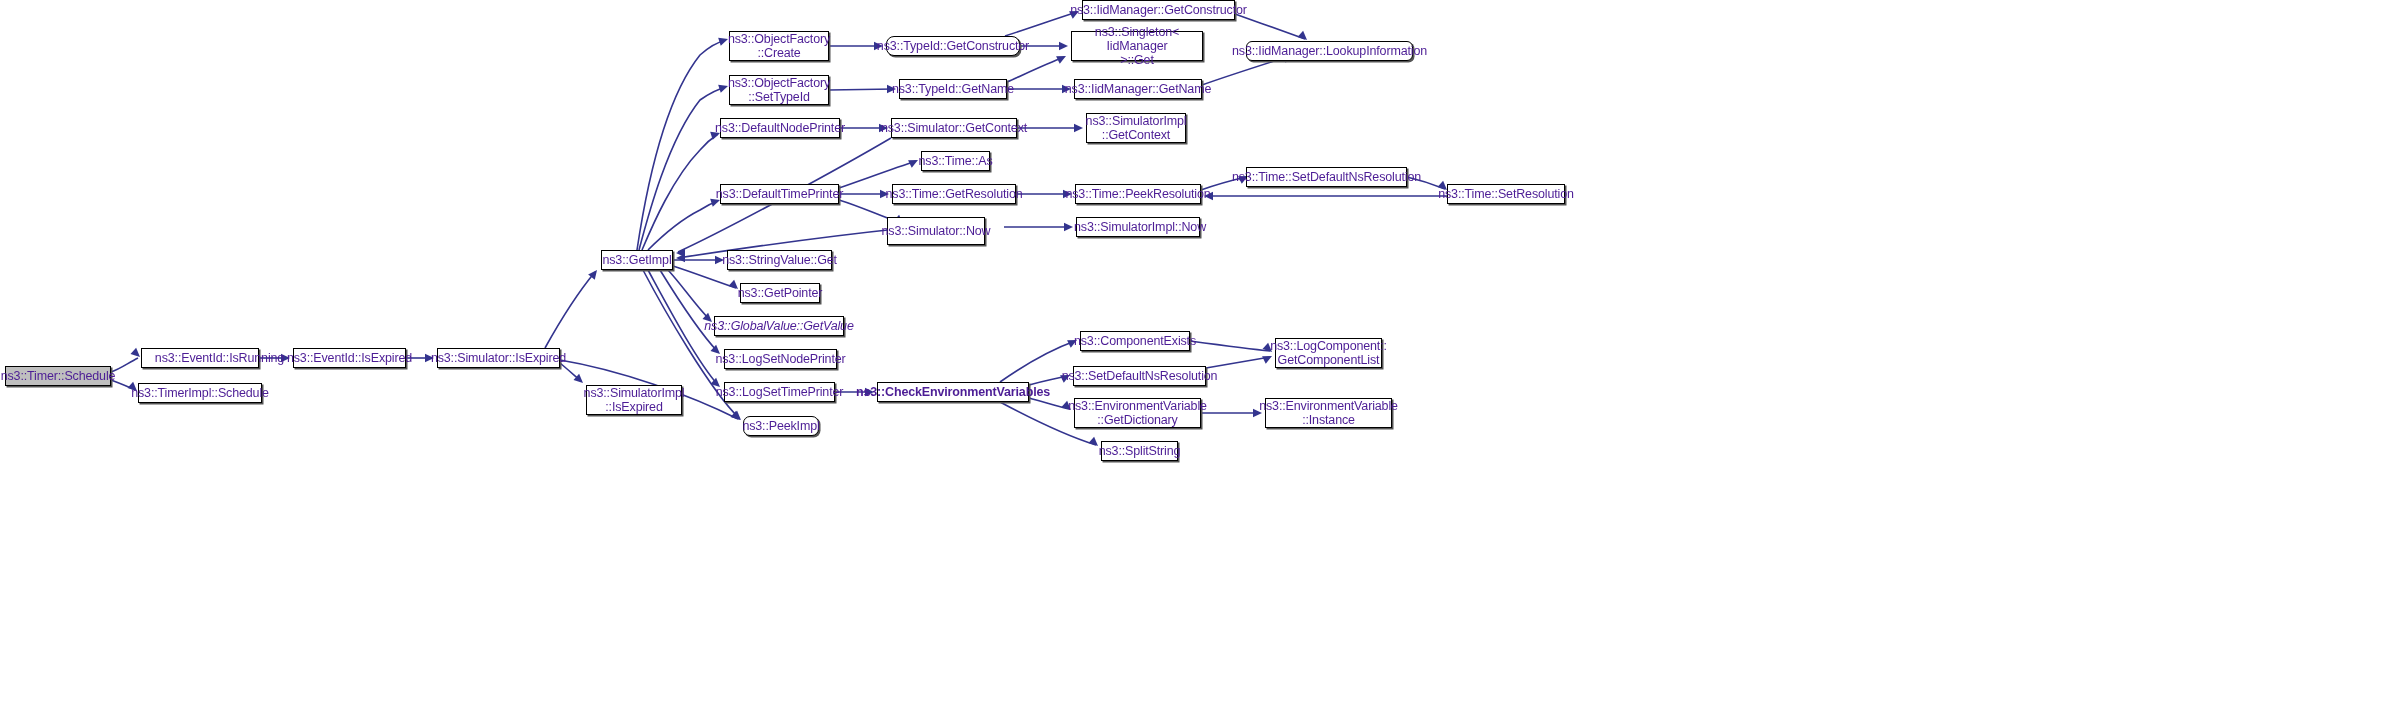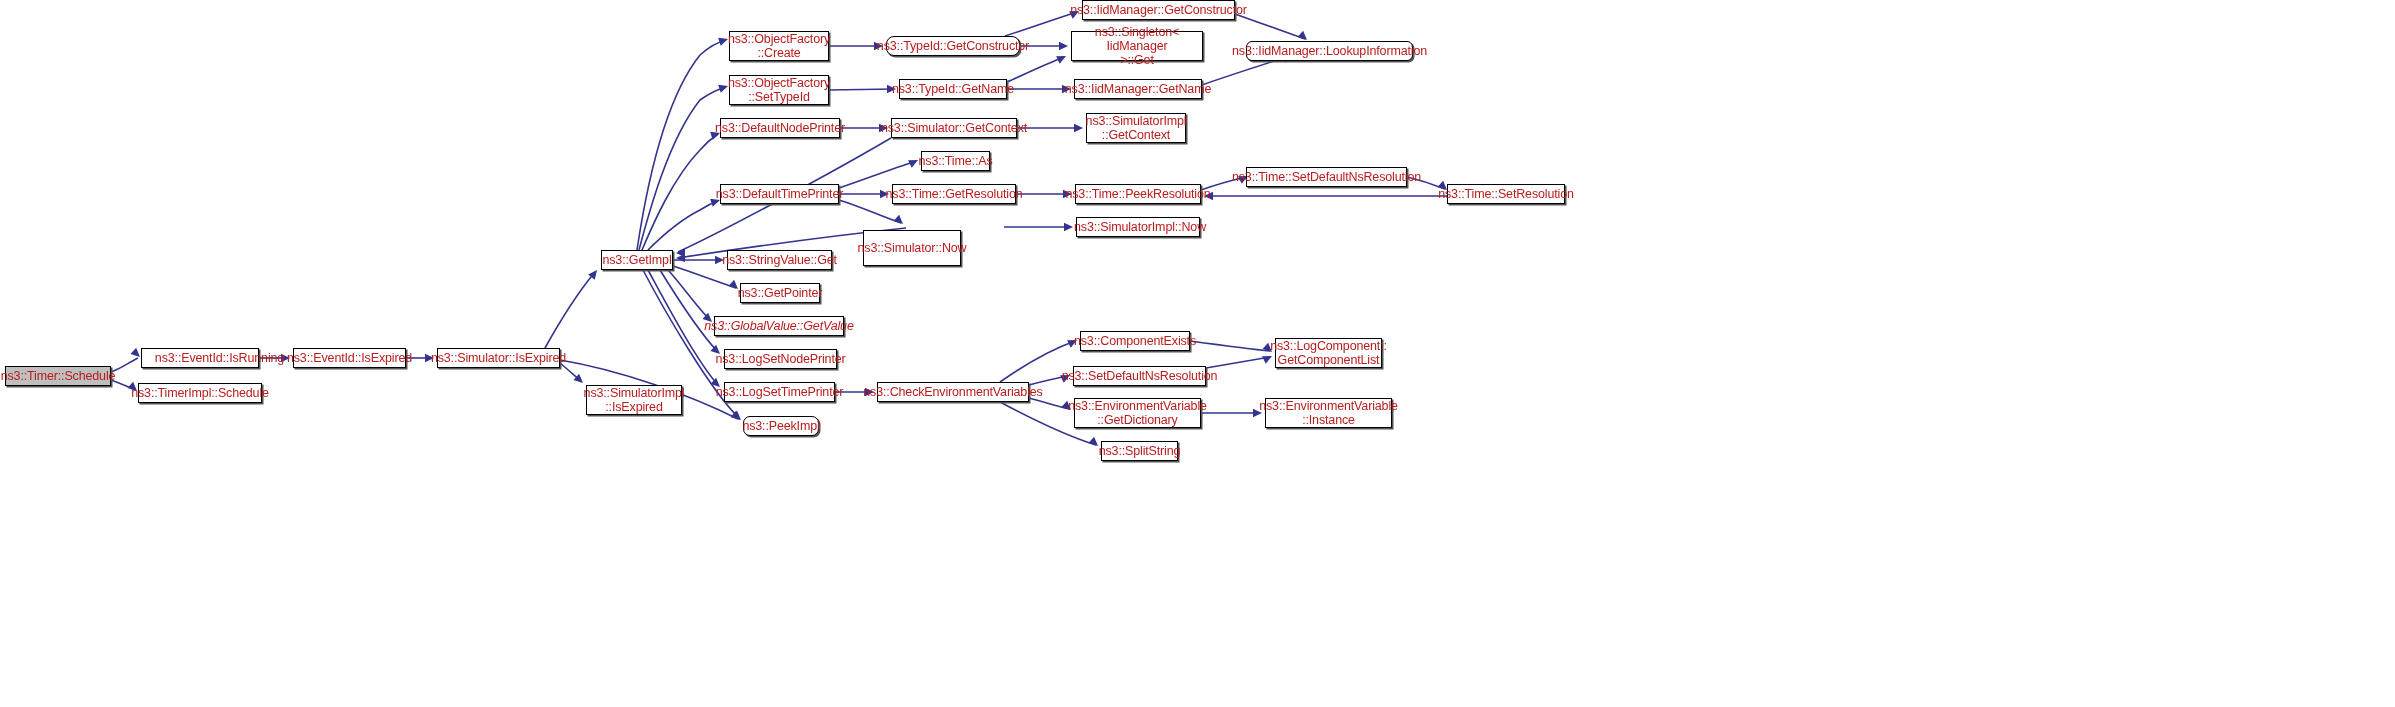--- a/index.html
+++ b/index.html
@@ -16,21 +16,21 @@
     position:absolute;
     left:0; top:0;
     width:2395px; height:707px;
     pointer-events:none;
   }
   .node{
     position:absolute;
     box-sizing:border-box;
     border:1px solid #000000;
     background:#ffffff;
-    color:#b91c1c;
+    color:#4c1d95;
     font-size:12.5px;
     line-height:14px;
     display:flex;
     align-items:center;
     justify-content:center;
     text-align:center;
     letter-spacing:-0.15px;
     box-shadow:1.5px 1.5px 0 0 #555555;
     white-space:pre-line;
     padding:0 3px;
@@ -154,22 +154,22 @@
     <div class="node" style="left: 740px; top: 283px; width: 80px; height: 20px;">ns3::GetPointer</div>
     <div class="node" style="left: 714px; top: 316px; width: 130px; height: 20px; font-style: italic;">ns3::GlobalValue::GetValue</div>
     <div class="node" style="left: 724px; top: 349px; width: 113px; height: 20px;">ns3::LogSetNodePrinter</div>
     <div class="node" style="left: 724px; top: 382px; width: 111px; height: 20px;">ns3::LogSetTimePrinter</div>
     <div class="node" style="left: 743px; top: 416px; width: 76px; height: 20px; border-radius: 7px;">ns3::PeekImpl</div>
     <div class="node" style="left: 886px; top: 36px; width: 134px; height: 20px; border-radius: 8px;">ns3::TypeId::GetConstructor</div>
     <div class="node" style="left: 899px; top: 79px; width: 108px; height: 20px;">ns3::TypeId::GetName</div>
     <div class="node" style="left: 891px; top: 118px; width: 126px; height: 20px;">ns3::Simulator::GetContext</div>
     <div class="node" style="left: 921px; top: 151px; width: 69px; height: 20px;">ns3::Time::As</div>
     <div class="node" style="left: 892px; top: 184px; width: 124px; height: 20px;">ns3::Time::GetResolution</div>
-    <div class="node" style="left: 863px; top: 217px; width: 98px; height: 36px; margin-top: 13px;">ns3::Simulator::Now</div>
-    <div class="node" style="left: 877px; top: 382px; width: 152px; height: 20px;">ns3::CheckEnvironmentVariables</div>
+    <div class="node" style="left: 887px; top: 217px; width: 98px; height: 28px;">ns3::Simulator::Now</div>
+    <div class="node" style="left: 877px; top: 382px; width: 152px; height: 20px; font-weight: bold;">ns3::CheckEnvironmentVariables</div>
     <div class="node" style="left: 1082px; top: 0px; width: 153px; height: 20px;">ns3::IidManager::GetConstructor</div>
     <div class="node" style="left: 1071px; top: 31px; width: 132px; height: 30px;">ns3::Singleton&lt; IidManager
 &gt;::Get</div>
     <div class="node" style="left: 1074px; top: 79px; width: 128px; height: 20px;">ns3::IidManager::GetName</div>
     <div class="node" style="left: 1086px; top: 113px; width: 100px; height: 30px;">ns3::SimulatorImpl
 ::GetContext</div>
     <div class="node" style="left: 1075px; top: 184px; width: 126px; height: 20px;">ns3::Time::PeekResolution</div>
     <div class="node" style="left: 1076px; top: 217px; width: 124px; height: 20px; padding-left: 7px;">ns3::SimulatorImpl::Now</div>
     <div class="node" style="left: 1080px; top: 331px; width: 110px; height: 20px;">ns3::ComponentExists</div>
     <div class="node" style="left: 1073px; top: 366px; width: 133px; height: 20px;">ns3::SetDefaultNsResolution</div>

